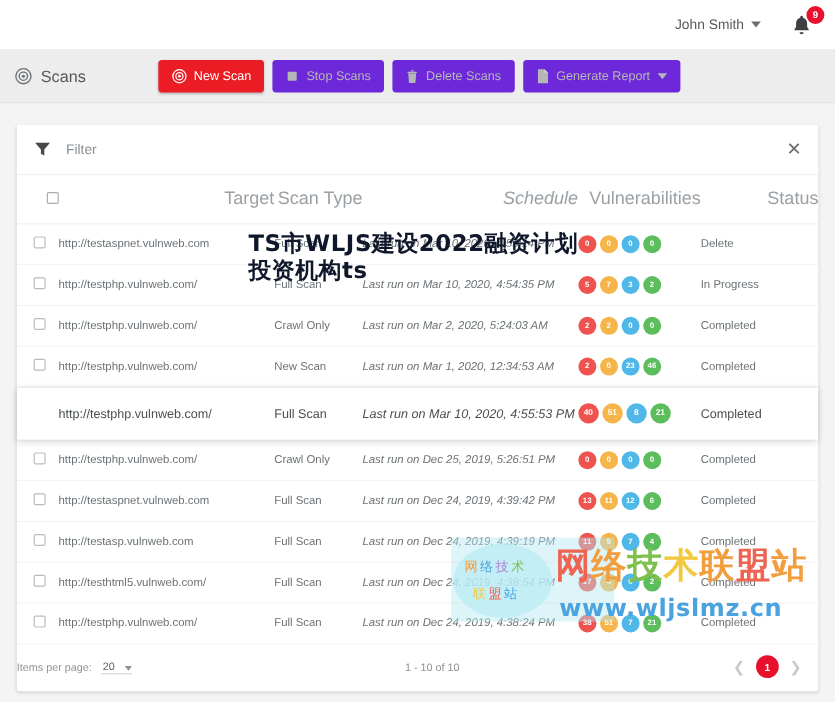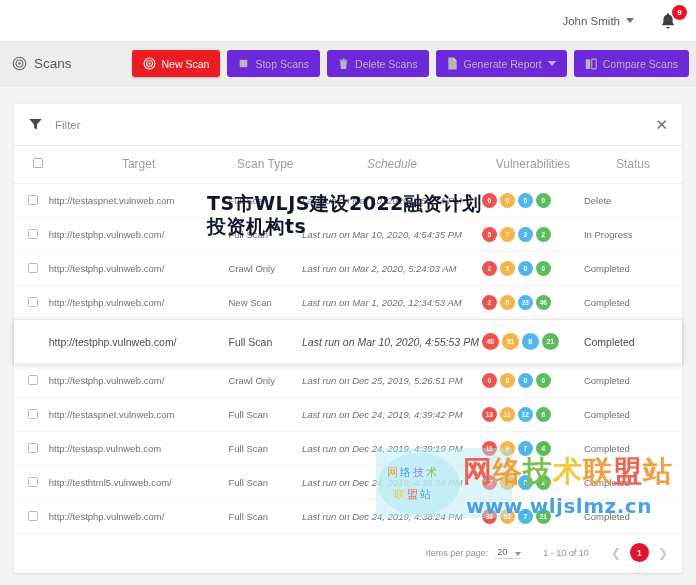--- a/index.html
+++ b/index.html
@@ -58,22 +58,22 @@
   .filter-row {
     display: flex; align-items: center; height: 42px;
     padding: 0 14px; gap: 12px; border-bottom: 1px solid #eeeeee;
   }
   .filter-text { flex: 1; font-size: 11.5px; color: #8a8f93; }
   .close-x { color: #6a6e71; font-size: 15px; cursor: pointer; line-height: 1; }
 
   
   table { width: 100%; border-collapse: collapse; table-layout: fixed; }
   thead th {
-    font-size: 12px; font-weight: normal; color: #9aa0a4;
-    text-align: center; padding: 11px 0 12px 0; border-bottom: 1px solid #f0f0f0;
+    font-size: 15px; font-weight: normal; color: #9aa0a4;
+    text-align: right; padding: 11px 0 12px 0; border-bottom: 1px solid #f0f0f0;
   }
   tbody td {
     font-size: 9.5px; color: #6c7276;
     padding: 9px 0; border-bottom: 1px solid #f4f4f4; vertical-align: middle;
   }
   .col-cb    { width: 34px; padding-left: 14px !important; }
   .col-tgt   { width: 176px; }
   .col-type  { width: 72px; }
   .col-sch   { width: 176px; font-style: italic; }
   .col-vuln  { width: 100px; }
@@ -95,22 +95,22 @@
   tr.row-hover td {
     background: #ffffff; font-size: 10.5px; color: #4a4f52;
     padding-top: 13px; padding-bottom: 13px;
     box-shadow: 0 0 0 0 transparent;
   }
   tr.row-hover { box-shadow: 0 1px 6px rgba(0,0,0,.16); position: relative; }
   tr.row-hover .badge { width: 17px; height: 17px; font-size: 7px; }
 
   
   .paginator {
-    display: flex; align-items: center; justify-content: flex-end;
-    gap: 22px; padding: 9px 14px 11px 0; font-size: 9px; color: #8d9296;
+    display: flex; align-items: center; justify-content: space-between;
+    padding: 9px 14px 11px 0; font-size: 9px; color: #8d9296;
   }
   .ipp { display: flex; align-items: center; gap: 7px; }
   .ipp-val { color: #5d6265; border-bottom: 1px solid #d8d8d8; padding: 0 14px 1px 2px; position: relative; }
   .ipp-val .tri {
     position: absolute; right: 0; top: 5px;
     width: 0; height: 0; border-left: 3.5px solid transparent;
     border-right: 3.5px solid transparent; border-top: 4px solid #8d9296;
   }
   .pg-btns { display: flex; align-items: center; gap: 9px; }
   .chev { color: #c6cacd; font-size: 12px; cursor: pointer; }
@@ -216,27 +216,20 @@
 
       <button class="btn btn-disabled">
         <svg width="11" height="13" viewBox="0 0 14 17">
           <path d="M1.5.8h7l4 4v11.4h-11V.8z" fill="#b6b6b6"></path>
           <path d="M8.5.8l4 4h-4V.8z" fill="#d5d5d5"></path>
         </svg>
         <span>Generate Report</span>
         <span class="caret-down" style="border-top-color:#b6b6b6"></span>
       </button>
 
-      <button class="btn btn-disabled">
-        <svg width="12" height="12" viewBox="0 0 16 16">
-          <rect x="1" y="1.5" width="6" height="13" rx=".8" fill="#b6b6b6"></rect>
-          <rect x="9" y="1.5" width="6" height="13" rx=".8" fill="none" stroke="#b6b6b6" stroke-width="1.4"></rect>
-        </svg>
-        <span>Compare Scans</span>
-      </button>
 
     </div>
   </div>
 
   <div class="card">
 
     <div class="filter-row">
       <svg width="15" height="15" viewBox="0 0 16 16">
         <path d="M1.4 2h13.2l-5.1 6v5.4l-3-1.6V8L1.4 2z" fill="#45484b"></path>
       </svg>

